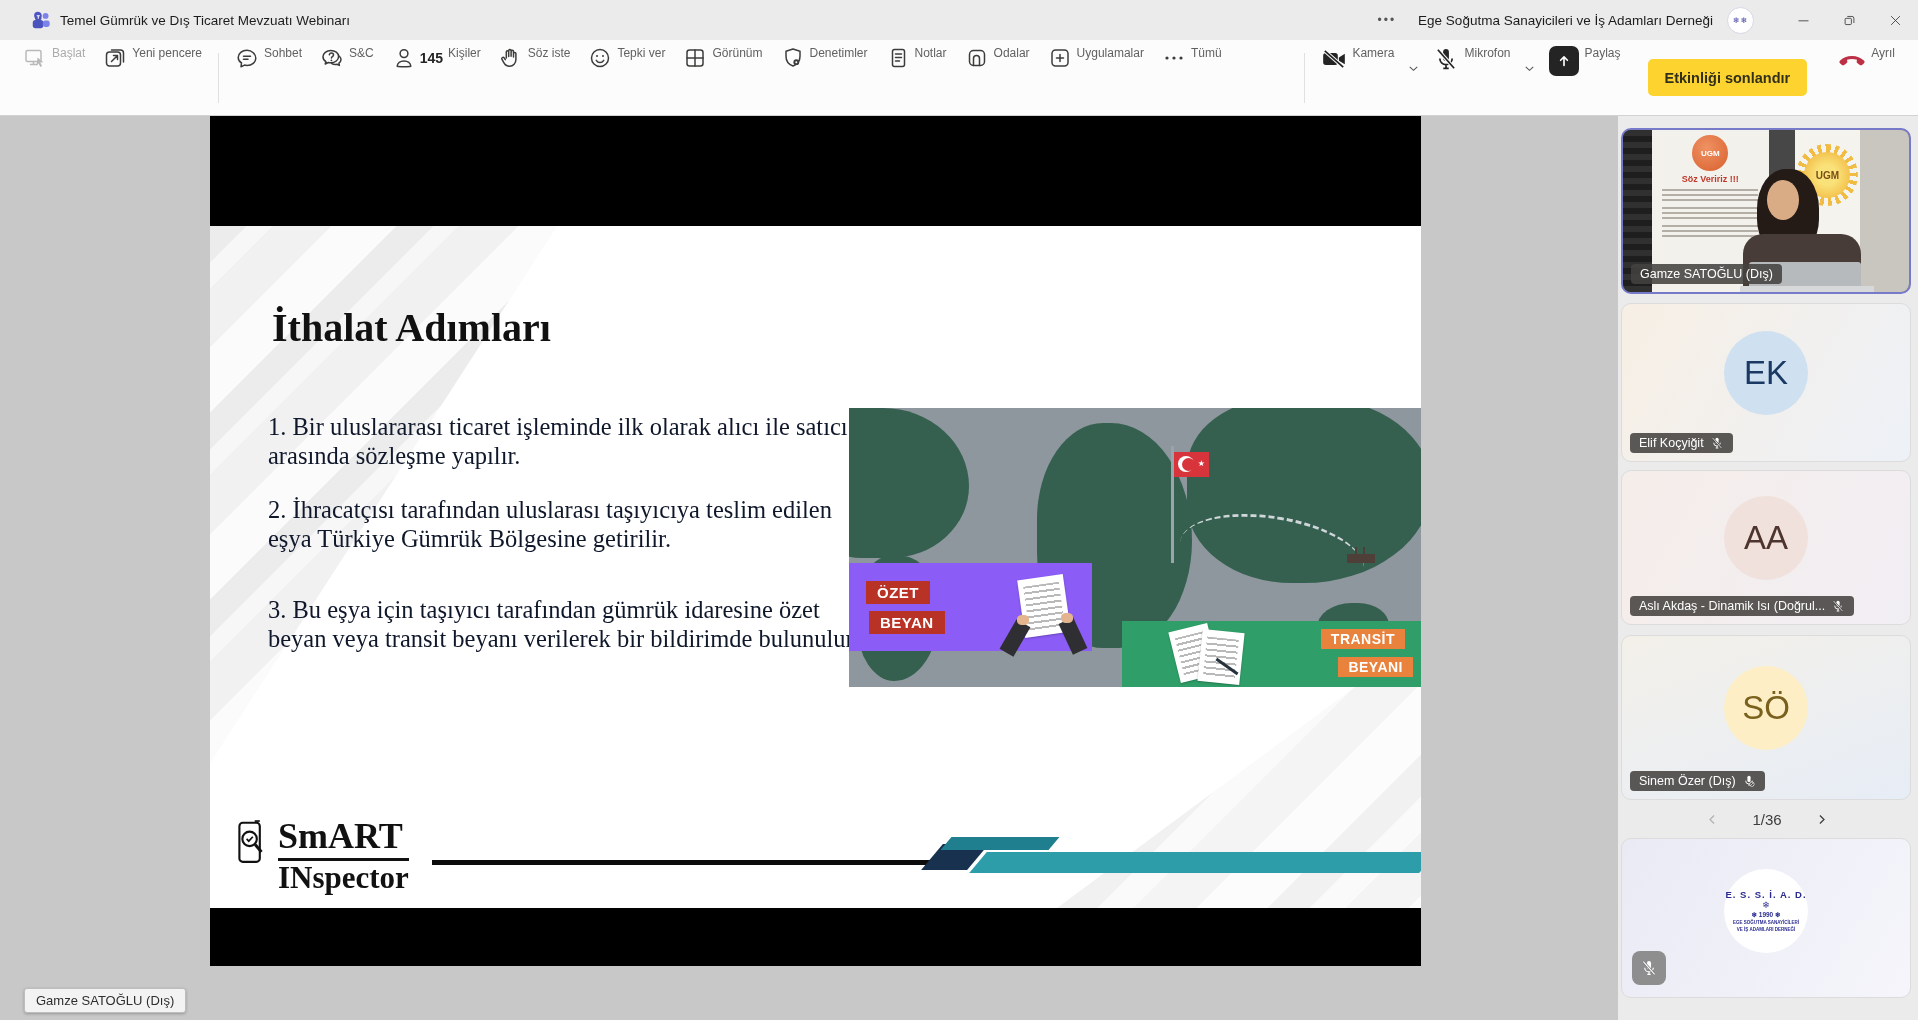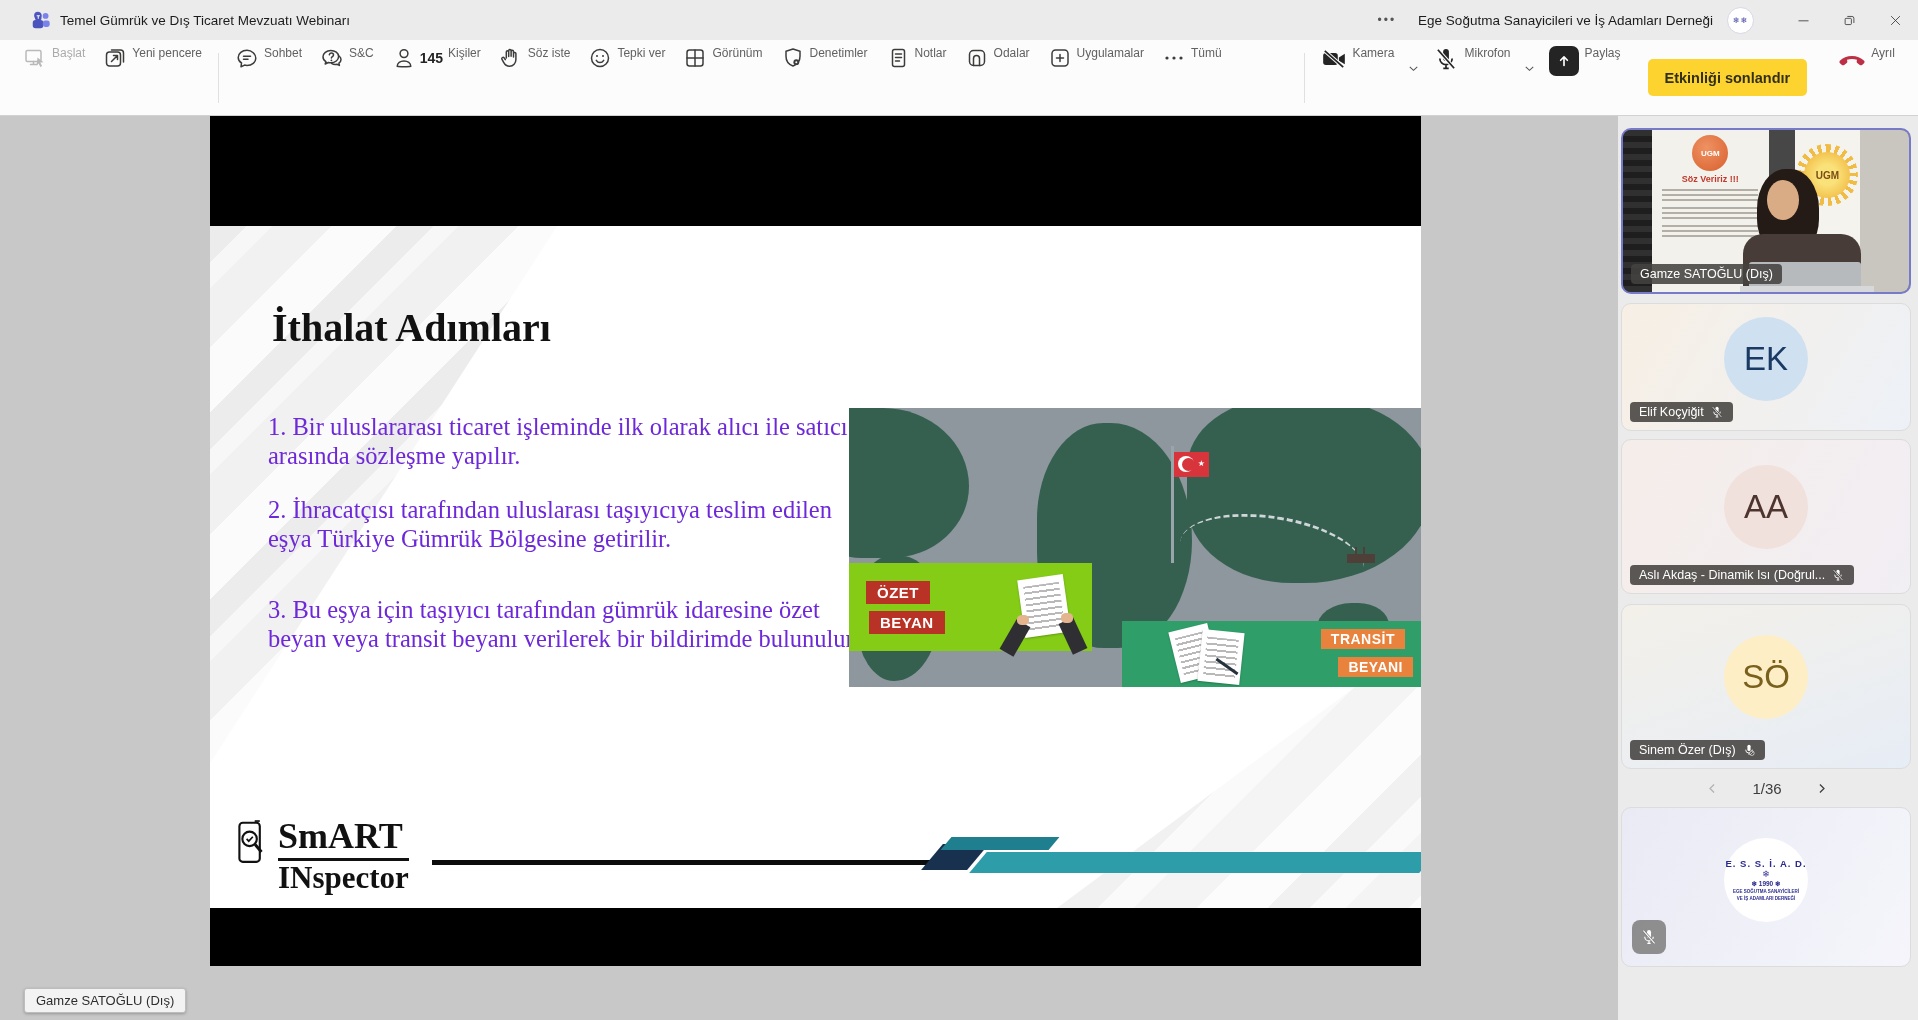--- a/index.html
+++ b/index.html
@@ -47,21 +47,21 @@
   .stage { position:relative; flex:1; background:#c8c8c8; }
   .slide { position:absolute; left:210px; top:0; width:1211px; height:850px; background:#000; }
   .slide-white { position:absolute; left:0; top:110px; width:1211px; height:682px; background:#fff; overflow:hidden; }
   .stripes-tl { position:absolute; left:0; top:0; width:560px; height:560px;
     background:repeating-linear-gradient(135deg,#ececec 0 26px,#f7f7f7 26px 44px,#f1f1f1 44px 86px,#fbfbfb 86px 132px);
     -webkit-clip-path:polygon(0 0,62% 0,0 96%); clip-path:polygon(0 0,62% 0,0 96%); }
   .stripes-br { position:absolute; right:0; bottom:0; width:520px; height:270px;
     background:repeating-linear-gradient(135deg,#f1f1f1 0 30px,#fafafa 30px 55px,#f4f4f4 55px 100px,#fcfcfc 100px 150px);
     -webkit-clip-path:polygon(100% 0,100% 100%,30% 100%); clip-path:polygon(100% 0,100% 100%,30% 100%); }
   .slide-title { position:absolute; left:62px; top:78px; font-family:"Liberation Serif",serif; font-weight:bold; font-size:40px; color:#111; }
-  .spara { position:absolute; left:58px; width:600px; font-family:"Liberation Serif",serif; font-size:24.5px; color:#6d28d9; line-height:1.18; }
+  .spara { position:absolute; left:58px; width:600px; font-family:"Liberation Serif",serif; font-size:24.5px; color:#0f172a; line-height:1.18; }
   .sp1 { top:187px; } .sp2 { top:270px; } .sp3 { top:370px; }
 
   
   .illus { position:absolute; left:639px; top:182px; width:572px; height:279px; background:#8d979d; overflow:hidden; }
   .land { position:absolute; background:#35604f; }
   .bld { position:absolute; left:178px; top:5px; width:137px; height:147px; }
   .wing { position:absolute; top:28px; width:34px; height:119px; background:#dde1e4; }
   .wing .wins { position:absolute; left:7px; right:7px; top:7px; bottom:6px;
     background:repeating-linear-gradient(180deg,#a5b9ca 0 16px,#dde1e4 16px 27px); }
   .bcenter { position:absolute; left:34px; top:18px; width:69px; height:129px; background:#f4f5f6; }
@@ -74,21 +74,21 @@
   .door:before { content:""; position:absolute; left:50%; top:0; bottom:0; width:2px; background:#e8edf2; }
   .steps { position:absolute; left:26px; bottom:-5px; width:86px; height:5px; background:#c2c7cb; }
   .pole { position:absolute; left:322px; top:38px; width:3px; height:117px; background:#9aa4ab; }
   .flag { position:absolute; left:325px; top:44px; width:35px; height:25px; background:#d8343c; }
   .flag .c1 { position:absolute; left:4px; top:4px; width:16px; height:16px; background:#fff; border-radius:50%; }
   .flag .c2 { position:absolute; left:8px; top:5.5px; width:13px; height:13px; background:#d8343c; border-radius:50%; }
   .flag .star { position:absolute; right:4px; top:7px; color:#fff; font-size:8px; }
   .route { position:absolute; left:330px; top:108px; width:186px; height:80px; border:0; border-top:3px dashed #cfd6d9; border-radius:50%; transform:rotate(9deg); }
   .ship { position:absolute; left:498px; top:146px; width:28px; height:9px; background:#4e4038; }
   .ship:before { content:""; position:absolute; left:8px; top:-7px; width:2px; height:7px; background:#4e4038; box-shadow:8px 0 0 #4e4038; }
-  .banner-o { position:absolute; left:0; top:155px; width:243px; height:88px; background:#84cc16; }
+  .banner-o { position:absolute; left:0; top:155px; width:243px; height:88px; background:#8b5cf6; }
   .tag-red { position:absolute; background:#b93226; color:#fff; font-weight:bold; font-size:15px; padding:3px 11px; letter-spacing:.5px; }
   .banner-g { position:absolute; left:273px; top:213px; width:299px; height:66px; background:#2f9e68; }
   .tag-orn { position:absolute; background:#e8823c; color:#fff; font-weight:bold; font-size:14px; padding:2px 10px; letter-spacing:.5px; }
   .docsheet { position:absolute; background:#fff; box-shadow:0 1px 2px rgba(0,0,0,.25); }
   .docsheet .lines { position:absolute; left:5px; right:5px; top:7px; bottom:6px;
     background:repeating-linear-gradient(180deg,#b9b9b9 0 2px,transparent 2px 6px); }
   .sleeve { position:absolute; width:16px; height:34px; background:#2e2e33; }
   .hand-skin { position:absolute; width:12px; height:10px; background:#e4b48e; border-radius:40%; }
   .pen { position:absolute; width:26px; height:3px; background:#26323c; transform:rotate(35deg); }
 
@@ -127,21 +127,21 @@
     display:flex; align-items:center; justify-content:center; }
   .vt-frag { position:absolute; right:5px; bottom:22px; width:88px; text-align:right; font-family:"Liberation Serif",serif;
     font-size:8.5px; color:#27355c; line-height:1.9; }
   .vt-wall { position:absolute; left:83%; right:0; top:0; bottom:0; background:#c9c6c0; }
   .vt-hair { position:absolute; left:47%; top:24%; width:62px; height:86px; background:#241a16; border-radius:46% 46% 42% 42%; }
   .vt-face { position:absolute; left:50.5%; top:31%; width:32px; height:40px; background:#d9ac85; border-radius:50%; }
   .vt-body { position:absolute; left:42%; top:64%; width:118px; height:62px; background:#473c37; border-radius:20px 20px 0 0; }
   .vt-lap { position:absolute; left:44%; bottom:0; width:112px; height:30px; background:#b7babd; border-radius:3px 3px 0 0; }
   .vt-lapb { position:absolute; left:41%; bottom:0; width:134px; height:6px; background:#d6d8da; }
   
-  .t-p { height:128px; margin-bottom:8px; }
+  .t-p { height:159px; margin-bottom:8px; }
   .t-ek { background:linear-gradient(120deg,#f7efe4,#edf1f7); }
   .t-aa { height:155px; margin-bottom:10px; background:linear-gradient(120deg,#f5ede9,#f1eef4); }
   .t-so { height:165px; margin-bottom:0; background:linear-gradient(160deg,#f3f0e9,#e7edf6); }
   .avatar { position:absolute; left:50%; top:44%; transform:translate(-50%,-50%); width:84px; height:84px; border-radius:50%;
     display:flex; align-items:center; justify-content:center; font-size:33px; font-weight:500; }
   .av-ek { background:#cfe0f1; color:#1b3a63; }
   .av-aa { background:#f0e1dc; color:#4e342e; }
   .av-so { background:#fdeec5; color:#79601c; }
   
   .pager { height:38px; display:flex; align-items:center; justify-content:center; gap:32px; }

